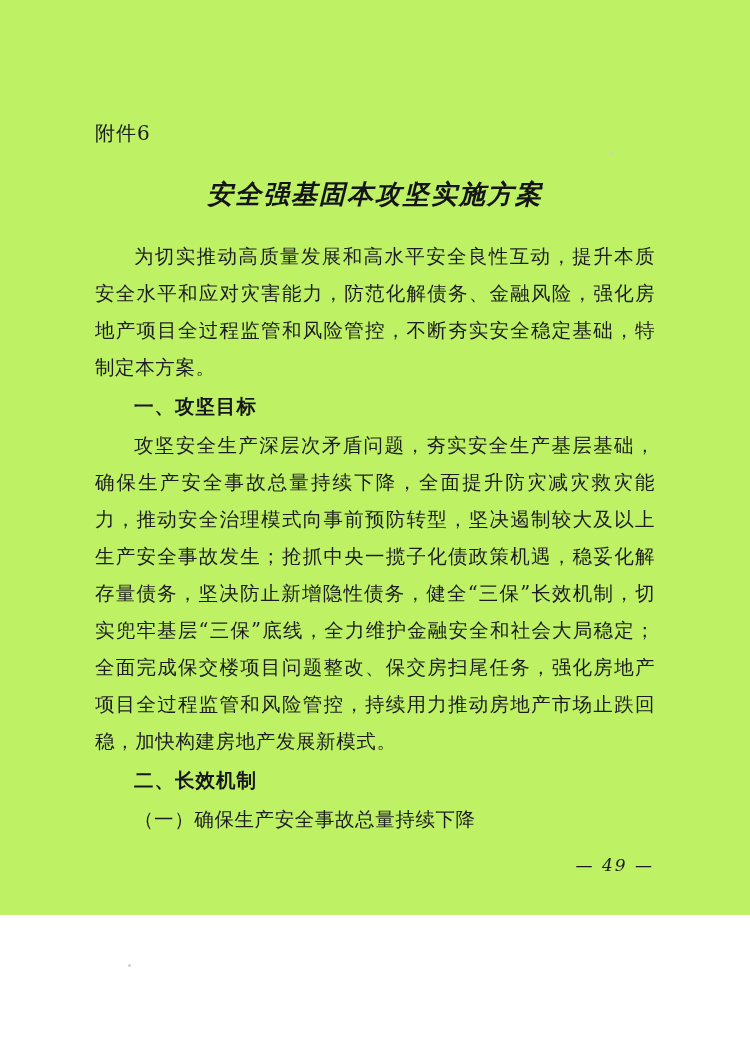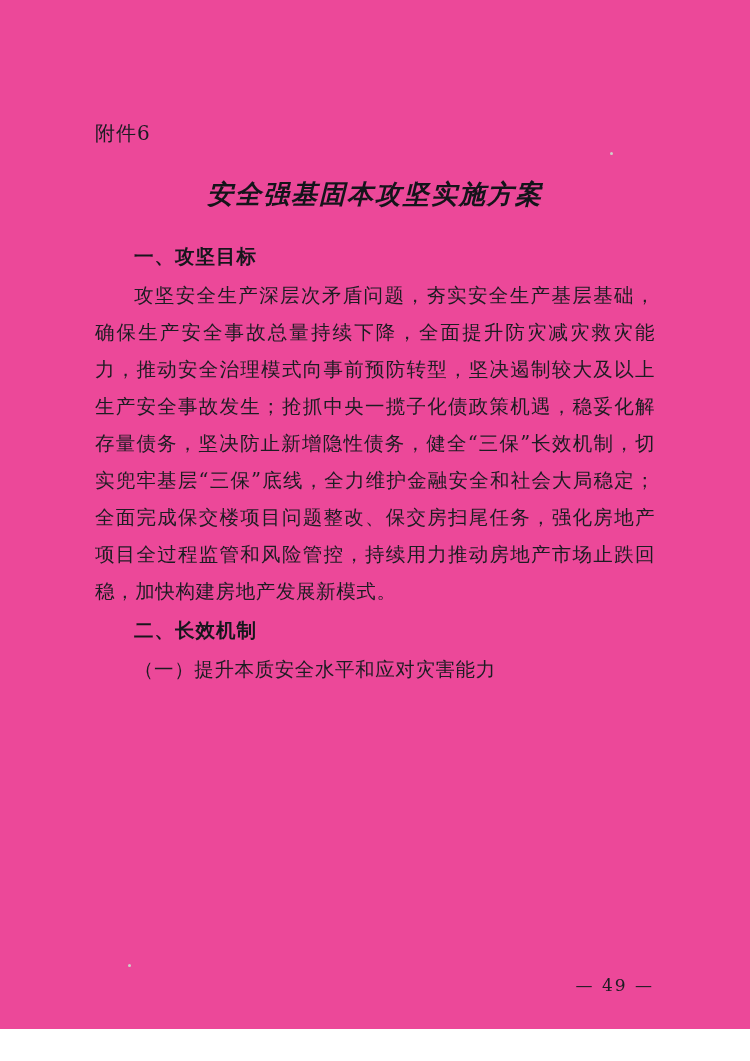--- a/index.html
+++ b/index.html
@@ -10,22 +10,22 @@
     width: 750px;
     height: 1061px;
     background: #ffffff;
     font-family: "DejaVu Serif", "Liberation Serif", serif;
     color: #1c1c22;
     overflow: hidden;
   }
   .page {
     position: relative;
     width: 750px;
-    height: 1029px;
-    background: #ec4899;
+    height: 915px;
+    background: #bef264;
     box-sizing: border-box;
   }
   .page-inner {
     position: absolute;
     left: 95px;
     top: 120px;
     width: 560px;
   }
   .attachment-label {
     font-size: 20px;
@@ -67,24 +67,25 @@
     font-size: 19.5px;
     line-height: 37px;
     margin: 0 0 2px 0;
     text-indent: 39px;
     letter-spacing: 0.6px;
     color: #1c1c22;
   }
   .page-number {
     position: absolute;
     right: 96px;
-    bottom: 34px;
+    bottom: 40px;
     font-size: 17px;
     letter-spacing: 2px;
     color: #1c1c22;
+    font-style: italic;
   }
   .speck {
     position: absolute;
     width: 3px;
     height: 3px;
     background: #cfcfc9;
     border-radius: 50%;
   }
 </style>
 </head>
@@ -94,27 +95,28 @@
 
   <span class="speck" style="left:610px; top:152px;"></span>
   <span class="speck" style="left:128px; top:964px;"></span>
 
   <div class="page-inner">
 
     <div class="attachment-label">附件6</div>
 
     <div class="doc-title">安全强基固本攻坚实施方案</div>
 
+    <p class="body-para">为切实推动高质量发展和高水平安全良性互动，提升本质安全水平和应对灾害能力，防范化解债务、金融风险，强化房地产项目全过程监管和风险管控，不断夯实安全稳定基础，特制定本方案。</p>
 
     <p class="section-head">一、攻坚目标</p>
 
     <p class="body-para">攻坚安全生产深层次矛盾问题，夯实安全生产基层基础，确保生产安全事故总量持续下降，全面提升防灾减灾救灾能力，推动安全治理模式向事前预防转型，坚决遏制较大及以上生产安全事故发生；抢抓中央一揽子化债政策机遇，稳妥化解存量债务，坚决防止新增隐性债务，健全“三保”长效机制，切实兜牢基层“三保”底线，全力维护金融安全和社会大局稳定；全面完成保交楼项目问题整改、保交房扫尾任务，强化房地产项目全过程监管和风险管控，持续用力推动房地产市场止跌回稳，加快构建房地产发展新模式。</p>
 
     <p class="section-head">二、长效机制</p>
 
-    <p class="sub-head">（一）提升本质安全水平和应对灾害能力</p>
+    <p class="sub-head">（一）确保生产安全事故总量持续下降</p>
 
 
   </div>
 
   <div class="page-number">— 49 —</div>
 
 </div>
 
 </body></html>

